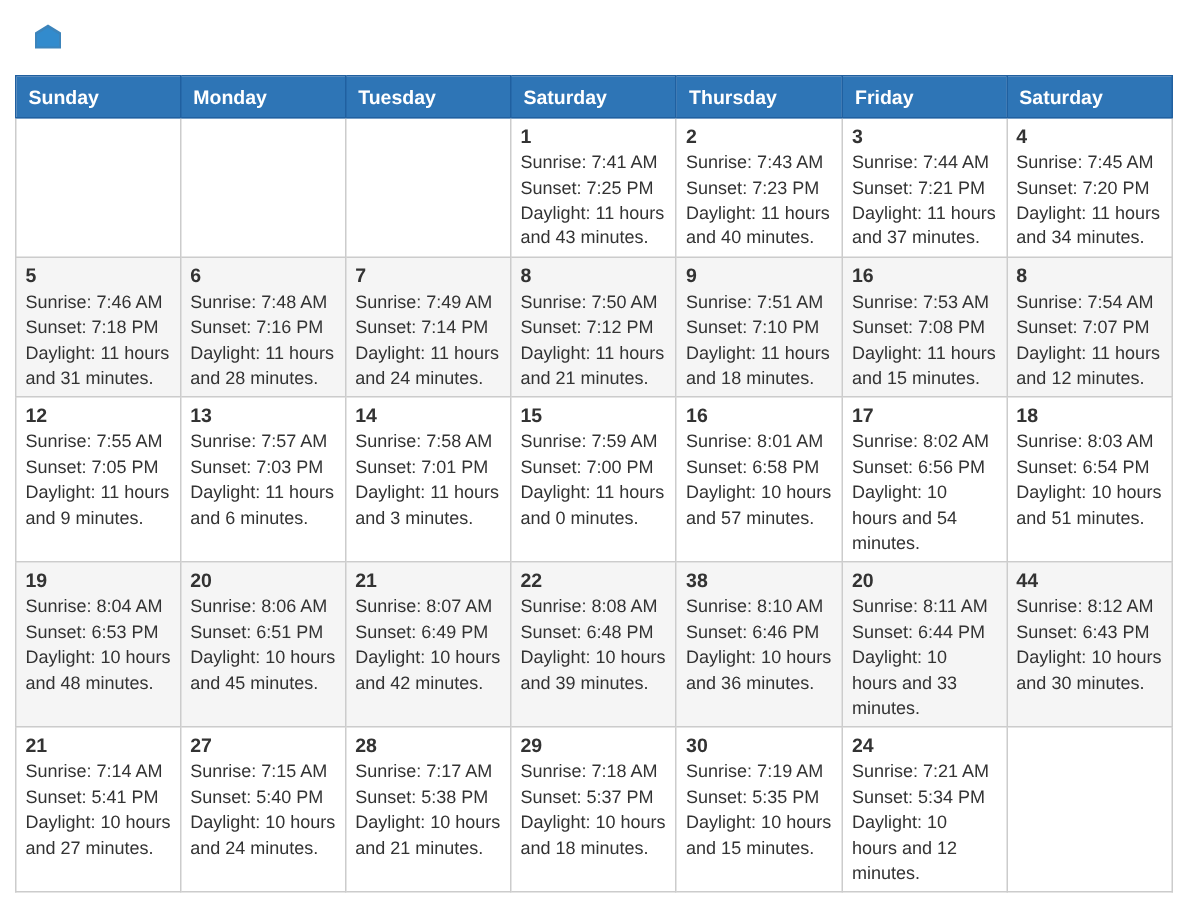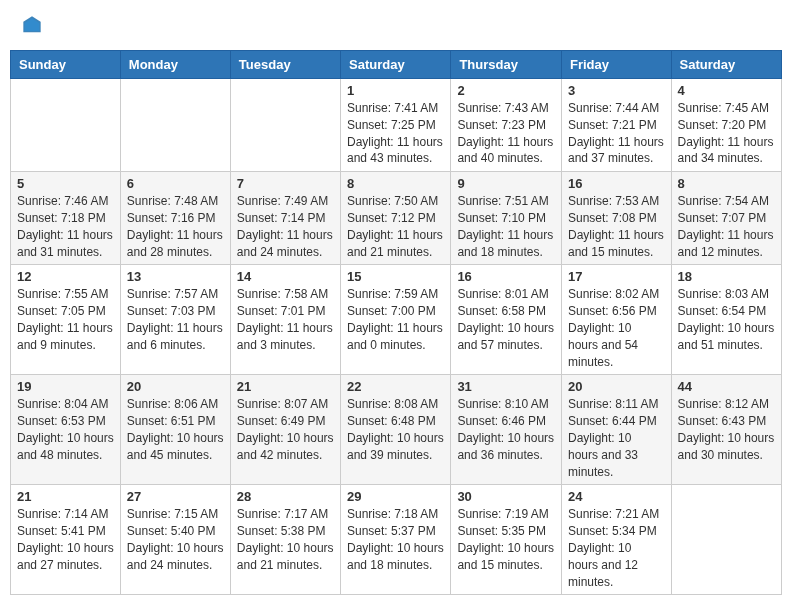--- a/index.html
+++ b/index.html
@@ -205,21 +205,21 @@
         </td>
         <td>
           <span class="day-number">21</span>
           <div class="day-info">Sunrise: 8:07 AM<br>Sunset: 6:49 PM<br>Daylight: 10 hours and 42 minutes.</div>
         </td>
         <td>
           <span class="day-number">22</span>
           <div class="day-info">Sunrise: 8:08 AM<br>Sunset: 6:48 PM<br>Daylight: 10 hours and 39 minutes.</div>
         </td>
         <td>
-          <span class="day-number">31</span>
+          <span class="day-number">38</span>
           <div class="day-info">Sunrise: 8:10 AM<br>Sunset: 6:46 PM<br>Daylight: 10 hours and 36 minutes.</div>
         </td>
         <td>
           <span class="day-number">20</span>
           <div class="day-info">Sunrise: 8:11 AM<br>Sunset: 6:44 PM<br>Daylight: 10 hours and 33 minutes.</div>
         </td>
         <td>
           <span class="day-number">44</span>
           <div class="day-info">Sunrise: 8:12 AM<br>Sunset: 6:43 PM<br>Daylight: 10 hours and 30 minutes.</div>
         </td>

